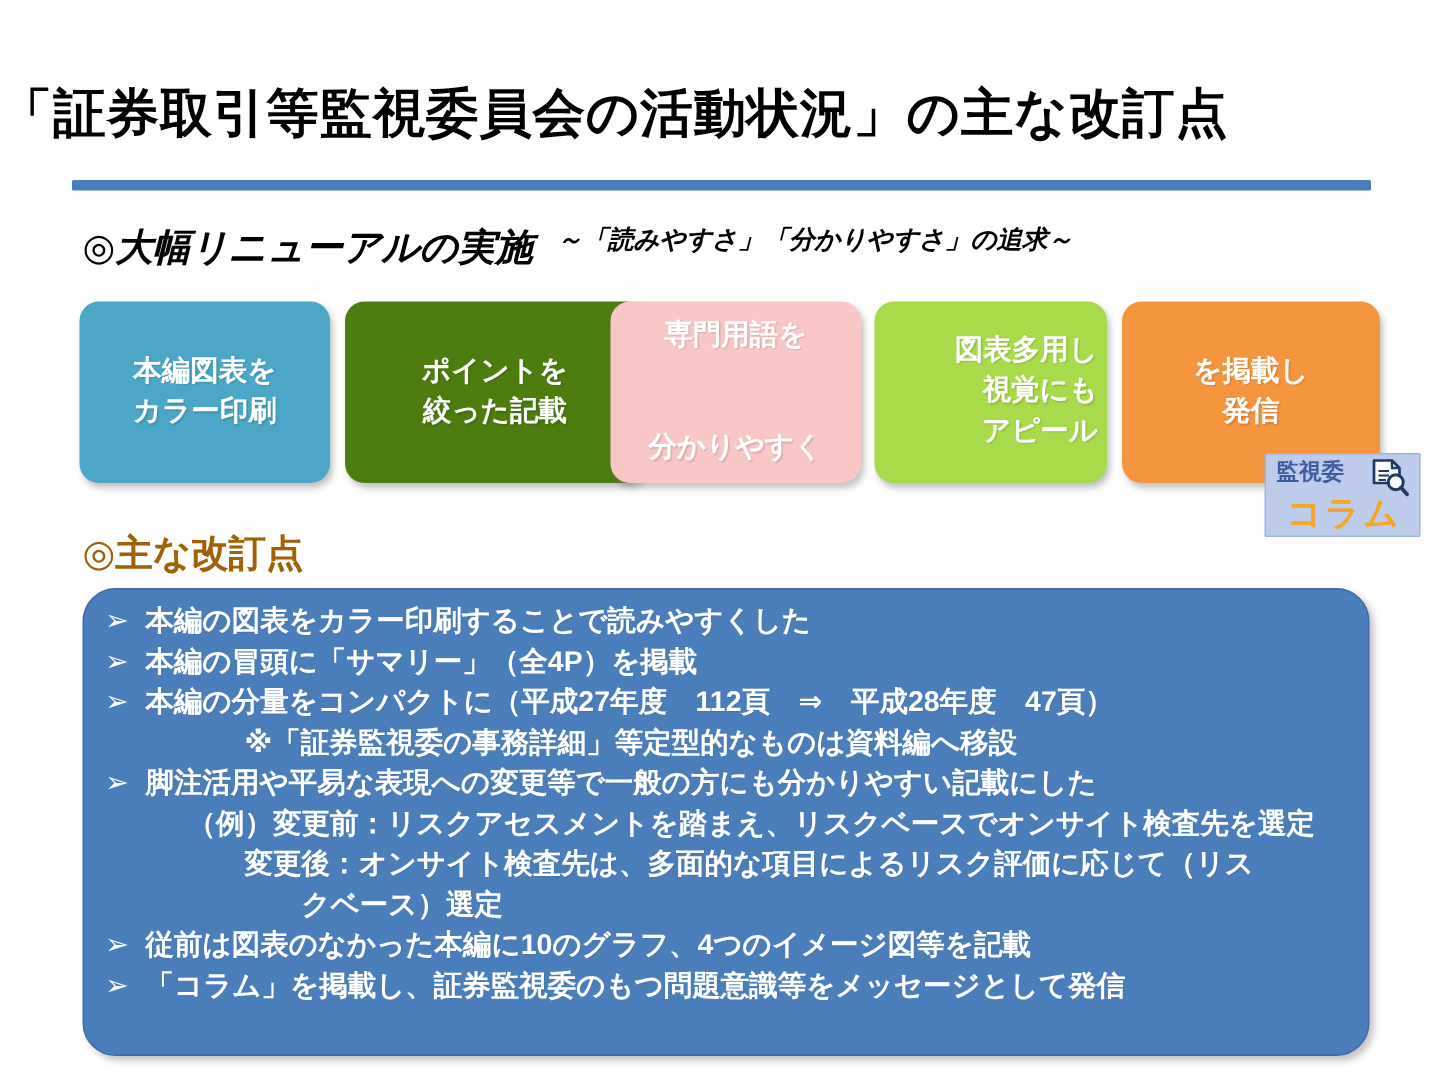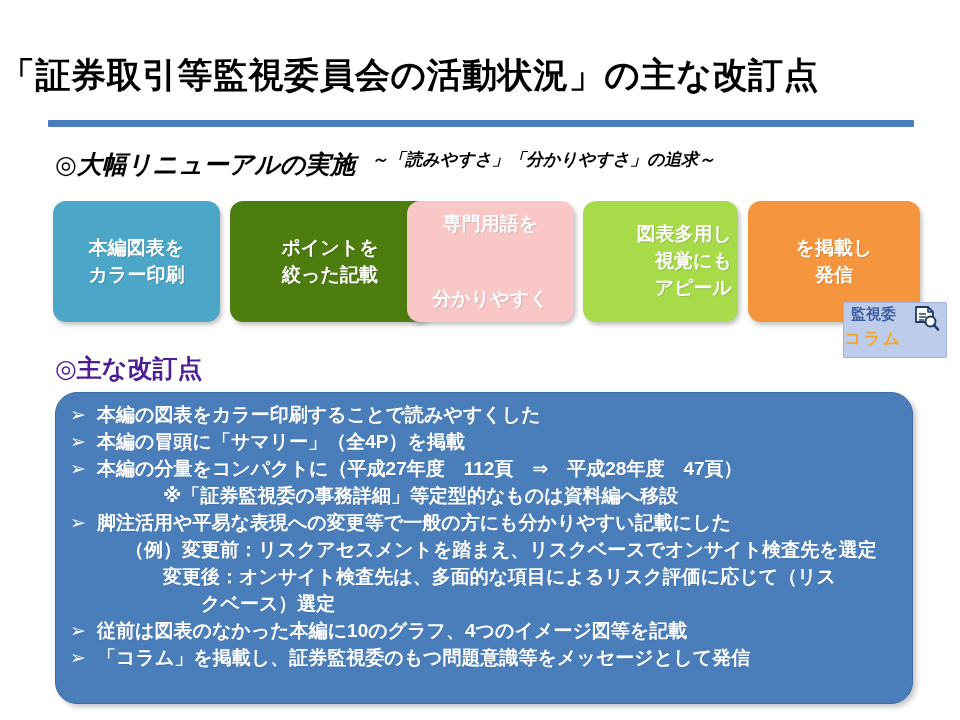--- a/index.html
+++ b/index.html
@@ -116,36 +116,36 @@
     right: 5px;
     top: 1px;
     width: 30px;
     height: 30px;
   }
   #column-badge-label {
     position: absolute;
     left: 0;
     top: 24px;
     width: 104px;
-    text-align: left;
-    font-size: 17px;
+    text-align: center;
+    font-size: 23px;
     font-weight: bold;
     color: #F5A623;
     letter-spacing: 2px;
     white-space: nowrap;
   }
 
   
   #section-2-heading {
     position: absolute;
     left: 55px;
     top: 352px;
     font-size: 25px;
     font-weight: bold;
-    color: #4c1d95;
+    color: #a16207;
     white-space: nowrap;
   }
 
   
   #revision-panel {
     position: absolute;
     left: 55px;
     top: 392px;
     width: 858px;
     height: 312px;

